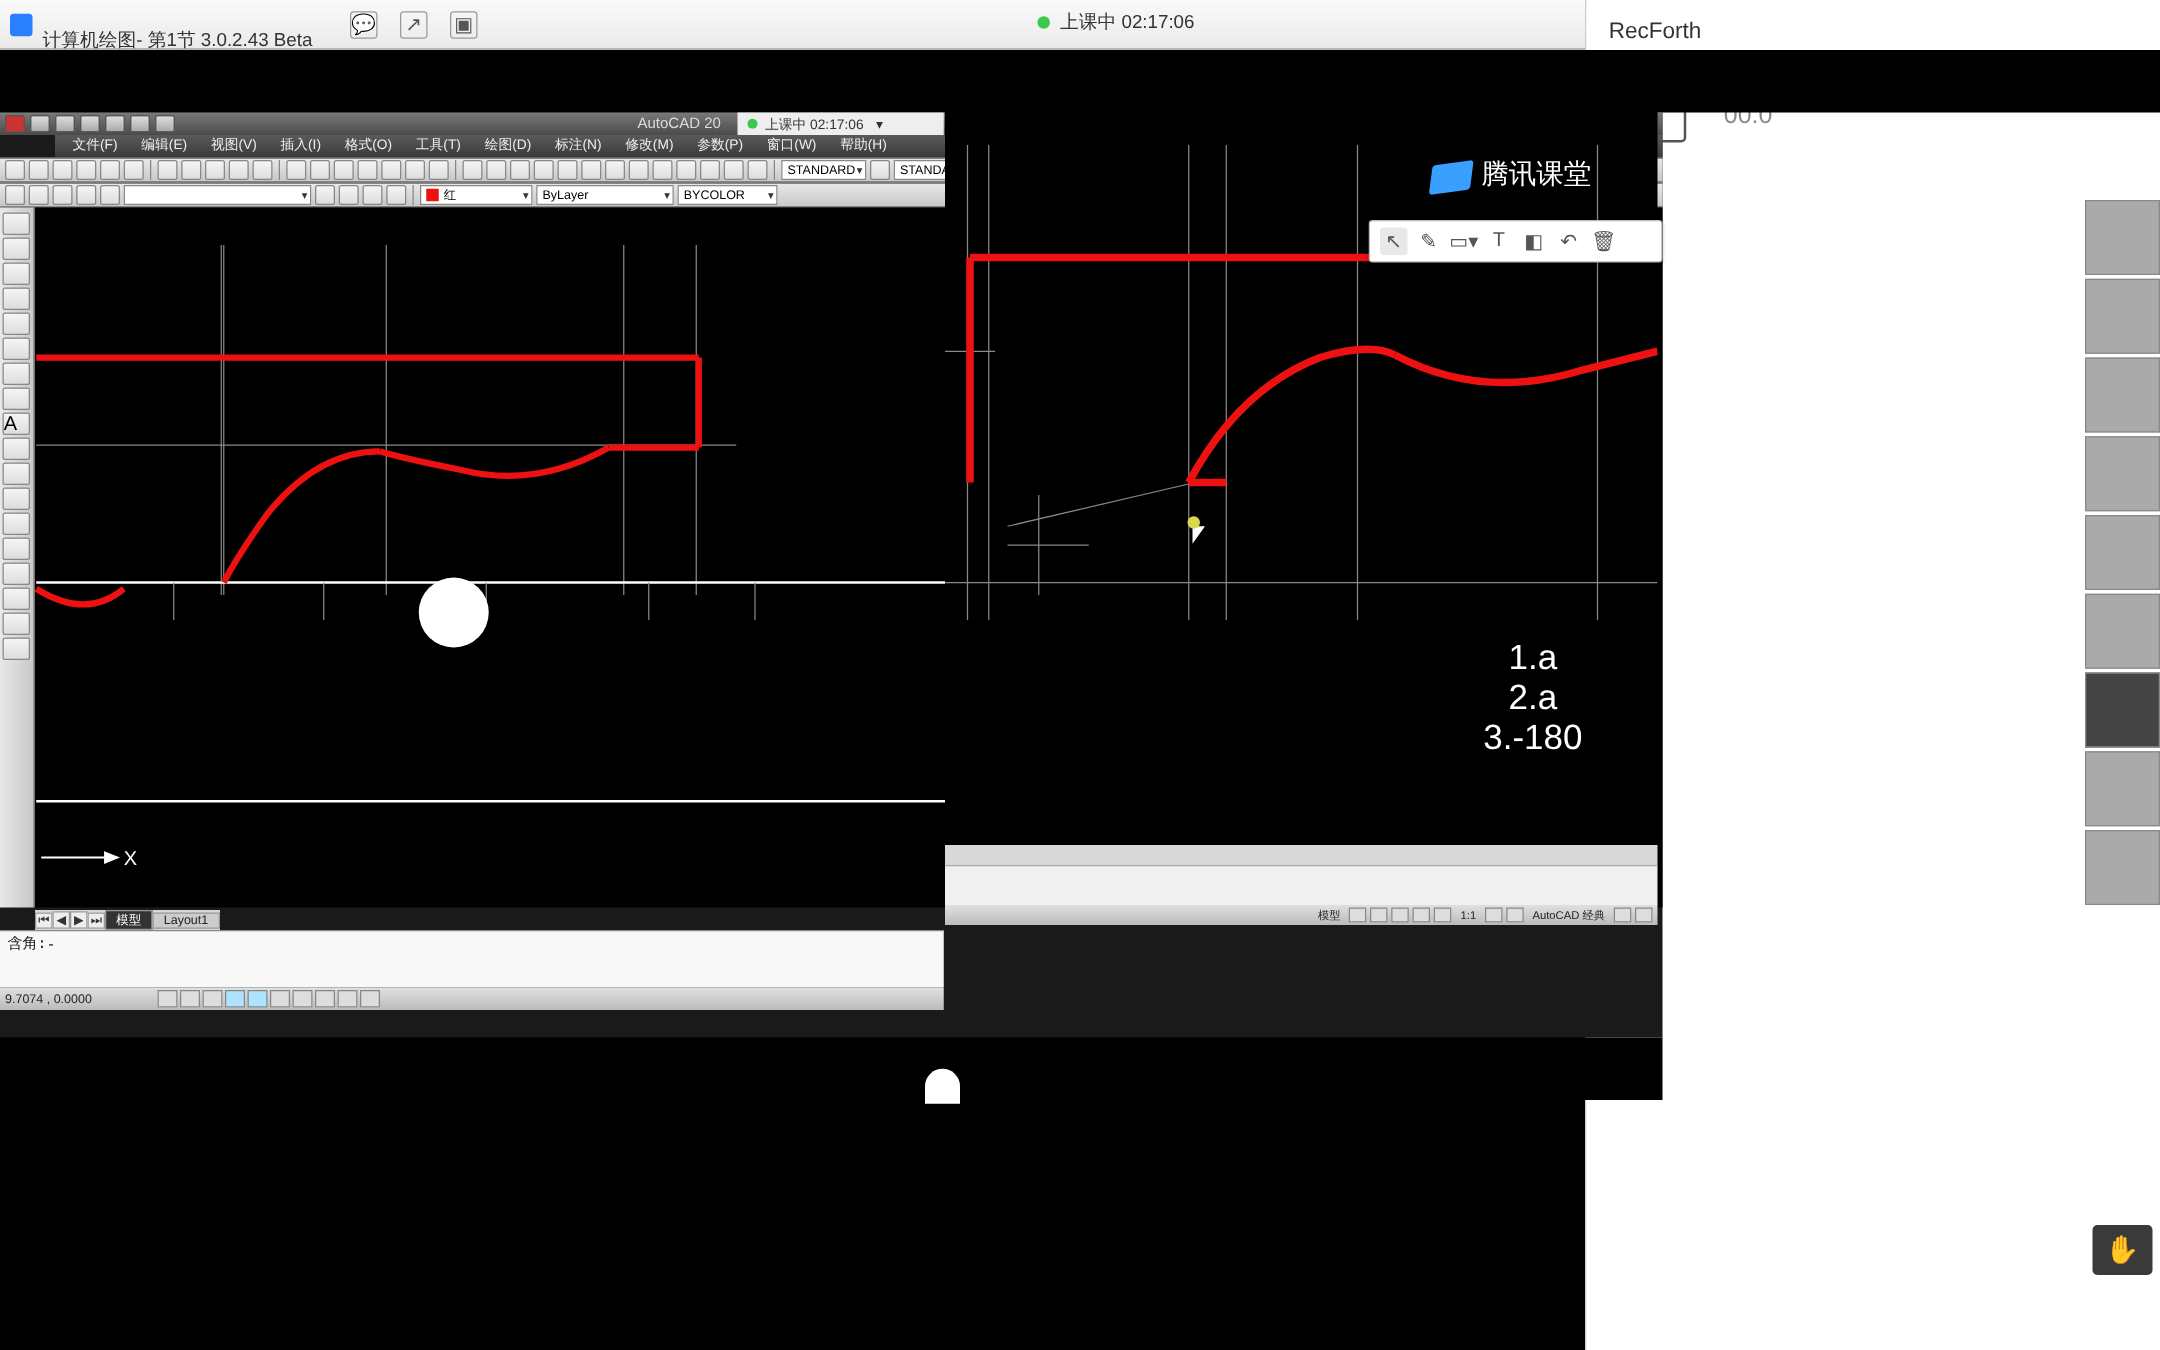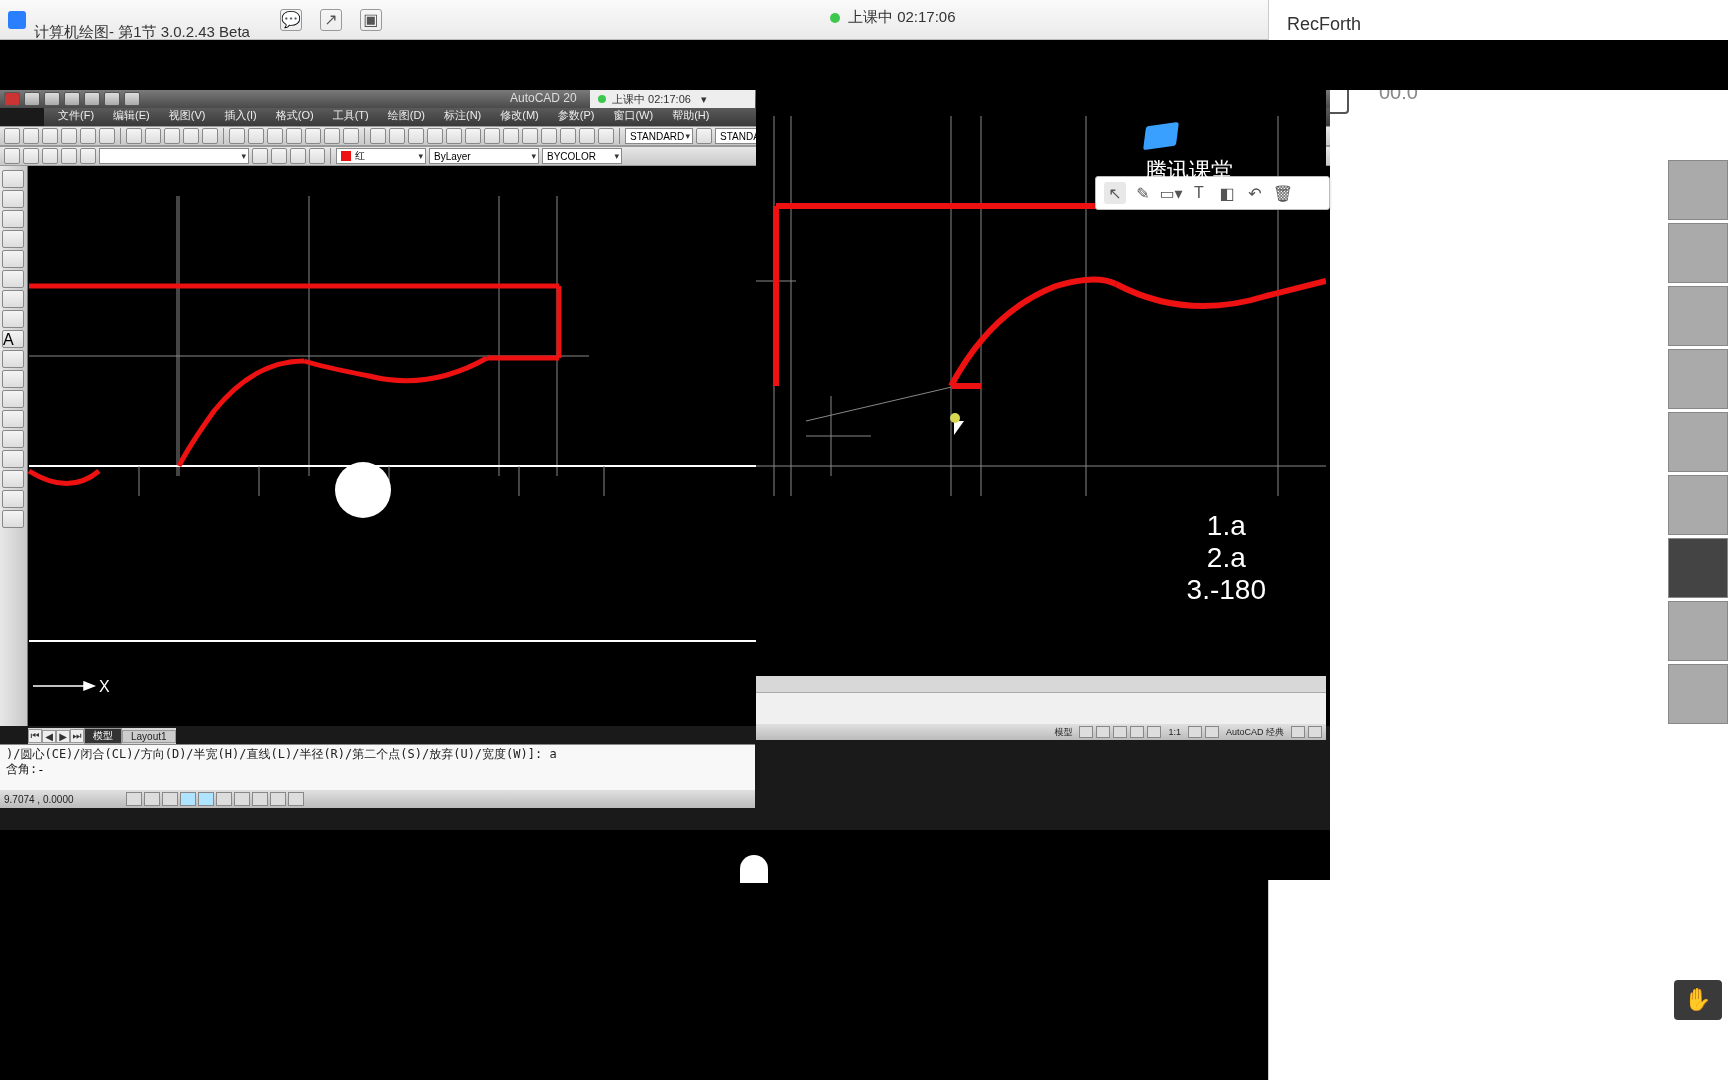--- a/index.html
+++ b/index.html
@@ -91,21 +91,21 @@
 .mini-bar { position: absolute; left: 756px; top: 724px; width: 570px; height: 16px; background: linear-gradient(#e0e0e0,#bbb); display: flex; align-items: center; justify-content: flex-end; gap: 3px; padding: 0 4px; font-size: 9px; color: #222; }
 .mini-bar .mb { width: 14px; height: 12px; border: 1px solid #888; background: #ddd; }
 .mini-bar .lbl { padding: 0 4px; }
 
 
 .anno-bar { position: absolute; top: 176px; left: 1095px; width: 235px; height: 34px; background: #fff; border: 1px solid #bbb; border-radius: 3px; display: flex; align-items: center; gap: 6px; padding: 0 8px; box-shadow: 0 1px 3px rgba(0,0,0,.2); }
 .anno-bar .ab { width: 22px; height: 22px; display: flex; align-items: center; justify-content: center; color: #555; font-size: 16px; }
 .anno-bar .ab.sel { background: #e8e8e8; border-radius: 3px; }
 
 
-.tencent { position: absolute; top: 124px; left: 1145px; display: flex; align-items: flex-start; gap: 8px; color: #fff; font-size: 22px; flex-direction: column; }
+.tencent { position: absolute; top: 124px; left: 1145px; display: flex; align-items: flex-end; gap: 8px; color: #fff; font-size: 22px; }
 .tencent .tl { width: 32px; height: 24px; background: #3aa0ff; transform: skewX(-15deg) rotate(-8deg); border-radius: 3px; position: relative; }
 
 
 .wh-circle { position: absolute; width: 56px; height: 56px; background: #fff; border-radius: 50%; }
 
 
 .bottom-black { position: absolute; top: 830px; left: 0; width: 1330px; height: 50px; background: #000; }
 .bottom-slider { position: absolute; top: 855px; left: 740px; width: 28px; height: 28px; background: #fff; border-radius: 50% 50% 0 0; }
 
 
@@ -321,21 +321,20 @@
   <div class="tabstrip">
     <div class="nav">⏮</div>
     <div class="nav">◀</div>
     <div class="nav">▶</div>
     <div class="nav">⏭</div>
     <div class="tab act">模型</div>
     <div class="tab">Layout1</div>
   </div>
 
   <div class="cmd">
-    <div>)/圆心(CE)/闭合(CL)/方向(D)/半宽(H)/直线(L)/半径(R)/第二个点(S)/放弃(U)/宽度(W)]: a</div>
     <div class="cmd-line2">
       <span>含角: </span>
       <input class="cmd-in" value="-" style="">
     </div>
   </div>
 
   <div class="statbar">
     <span style="width:120px">9.7074 ,  0.0000</span>
     <div class="sb"></div>
     <div class="sb"></div>

